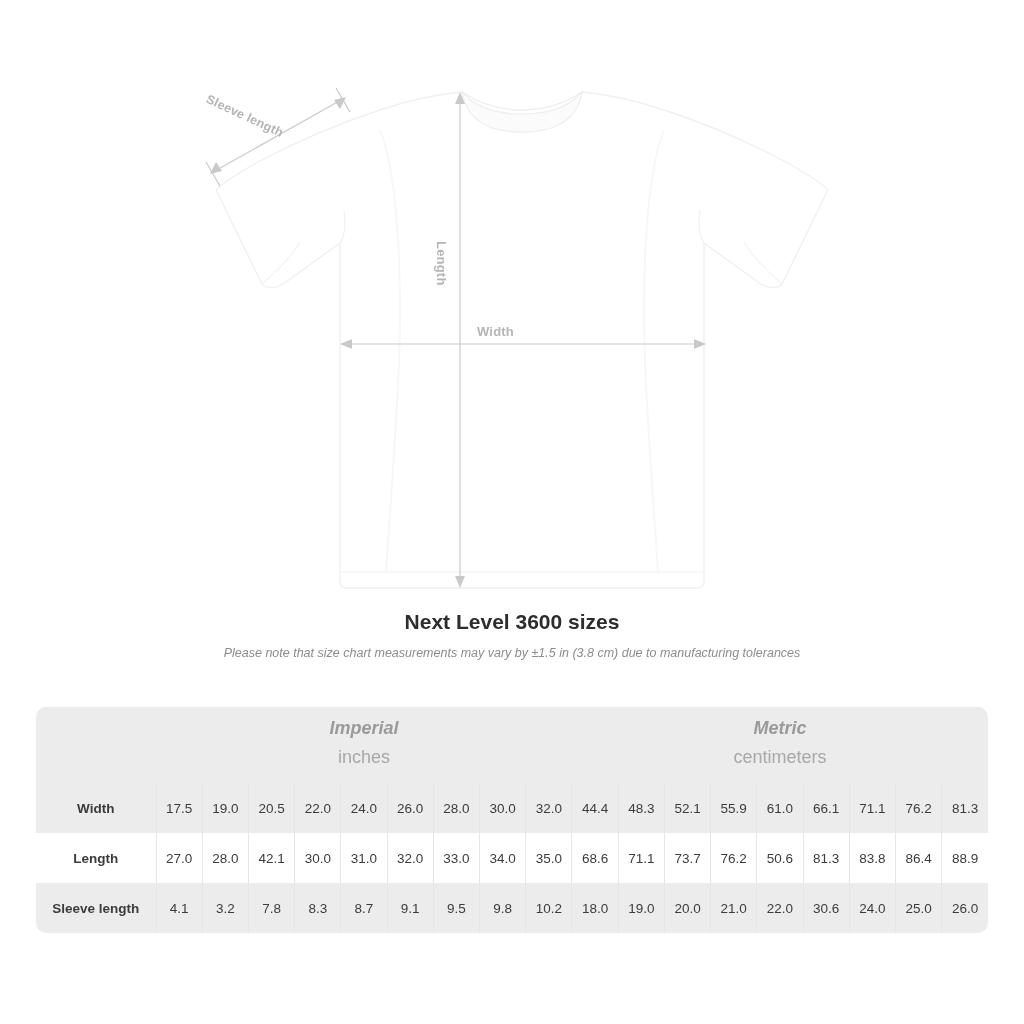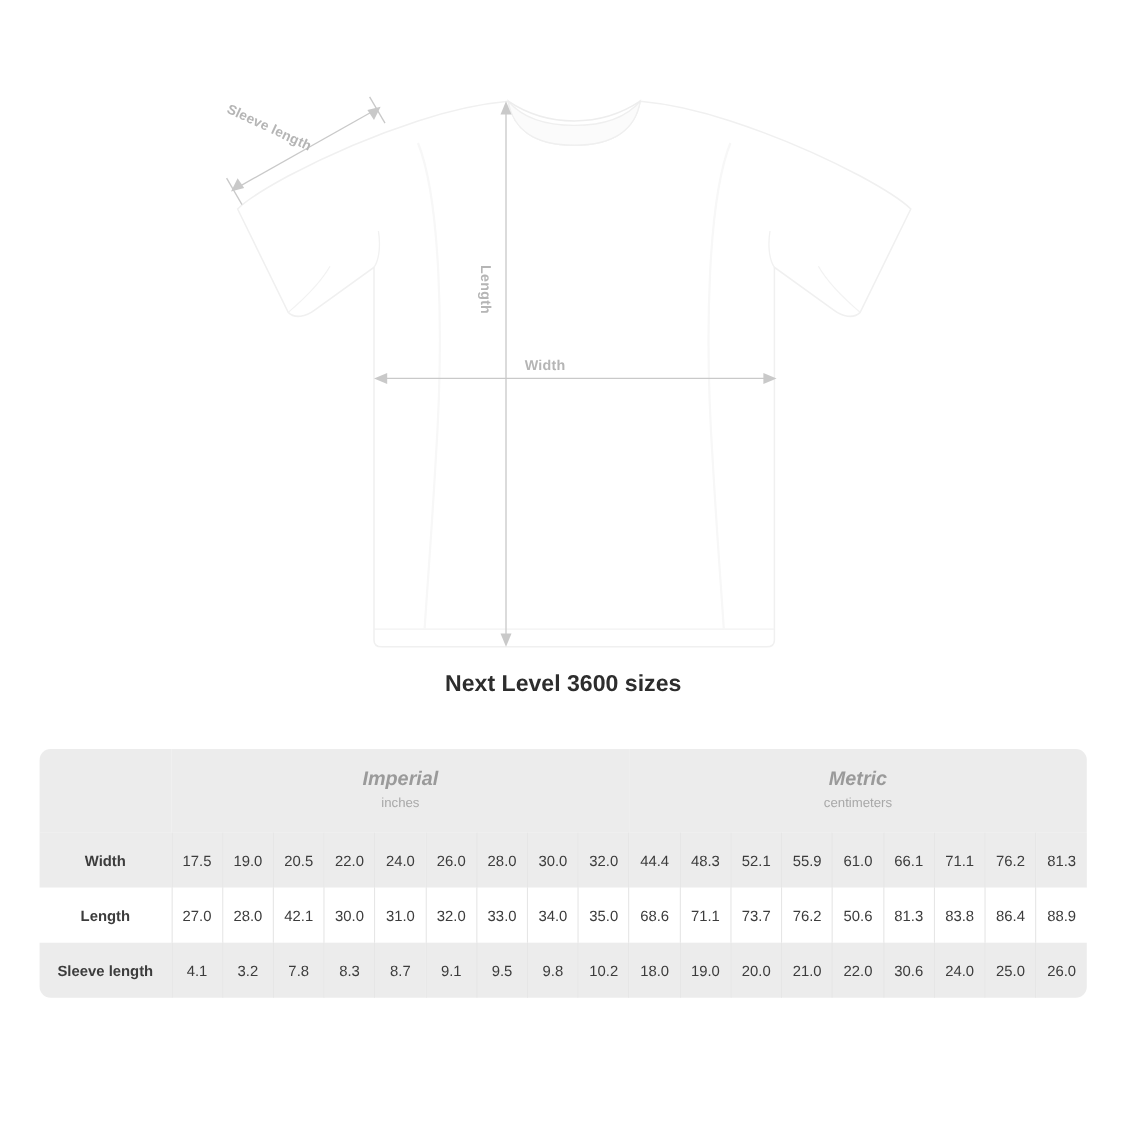--- a/index.html
+++ b/index.html
@@ -105,21 +105,21 @@
     border-top-right-radius: 10px;
   }
   .unit-name {
     font-size: 18px;
     font-style: italic;
     font-weight: bold;
     color: #9a9a9a;
     line-height: 1.3;
   }
   .unit-sub {
-    font-size: 12px;
+    font-size: 18px;
     color: #a8a8a8;
     line-height: 1.8;
   }
 
   
   .size-row td {
     background: #ffffff;
     height: 48px;
     font-weight: bold;
     color: #454545;
@@ -218,20 +218,21 @@
     </g>
   </svg>
 
   <div class="dim-label width-label">Width</div>
   <div class="dim-label length-label">Length</div>
   <div class="dim-label sleeve-label">Sleeve length</div>
 </div>
 
 <div class="titles">
   <h1 class="chart-title">Next Level 3600 sizes</h1>
+  <p class="chart-note">Please note that size chart measurements may vary by ±1.5 in (3.8 cm) due to manufacturing tolerances</p>
 </div>
 
 <div class="table-wrap">
   <table class="size-table">
     <colgroup>
       <col class="labelcol">
       <col span="18">
     </colgroup>
     <tbody>
       <tr class="unit-row">

